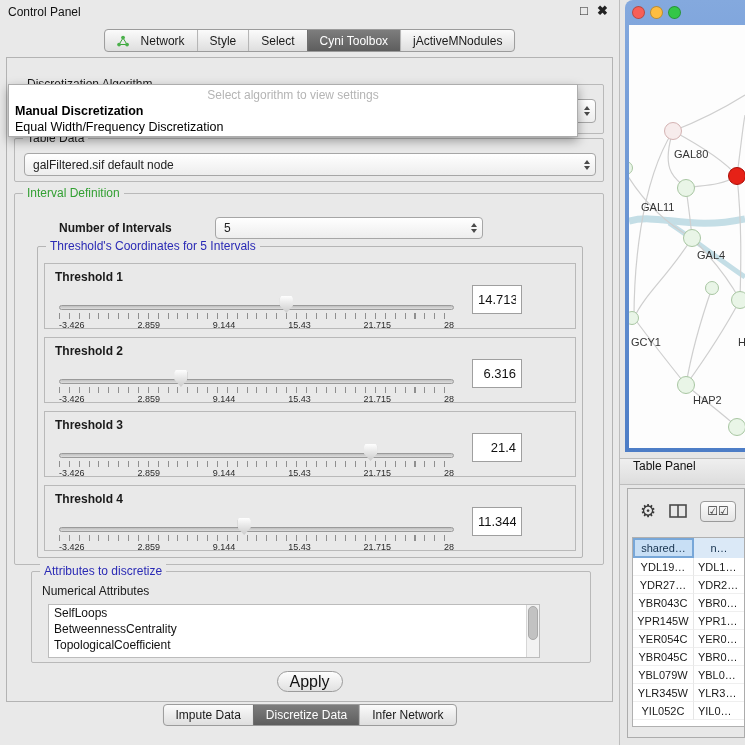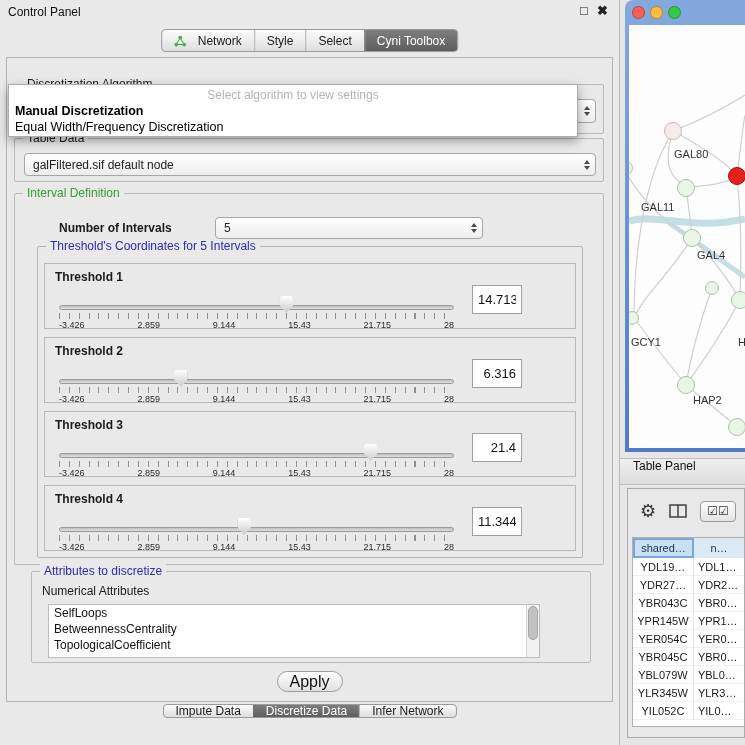--- a/index.html
+++ b/index.html
@@ -102,20 +102,23 @@
     </div>
     <div class="tab">
         <span>Style</span>
       </div>
     <div class="tab">
         <span>Select</span>
       </div>
     <div class="tab active">
         <span>Cyni Toolbox</span>
       </div>
+    <div class="tab">
+        <span>jActiveMNodules</span>
+      </div>
   </div>
 
   <div class="cp-content">
 
     <div class="frame" style="left:7px;top:26px;width:590px;height:50px">
       <span class="legend">Discretization Algorithm</span>
       <div class="combo" style="left:9px;top:14px;width:572px;height:24px">
         <span class="stepper">
             <span class="tri-up"></span>
             <span class="tri-down"></span>
@@ -240,21 +243,21 @@
       <span>Apply</span>
     </div>
   </div>
 
   <div class="popup">
     <div class="pp-placeholder">Select algorithm to view settings</div>
     <div class="pp-item bold">Manual Discretization</div>
     <div class="pp-item">Equal Width/Frequency Discretization</div>
   </div>
 
-  <div class="seg" style="left:50%;transform:translateX(-50%);top:704px;height:14px">
+  <div class="seg" style="left:50%;transform:translateX(-50%);top:704px;height:22px">
     <div class="tab">
         <span>Impute Data</span>
       </div>
     <div class="tab active">
         <span>Discretize Data</span>
       </div>
     <div class="tab">
         <span>Infer Network</span>
       </div>
   </div>

